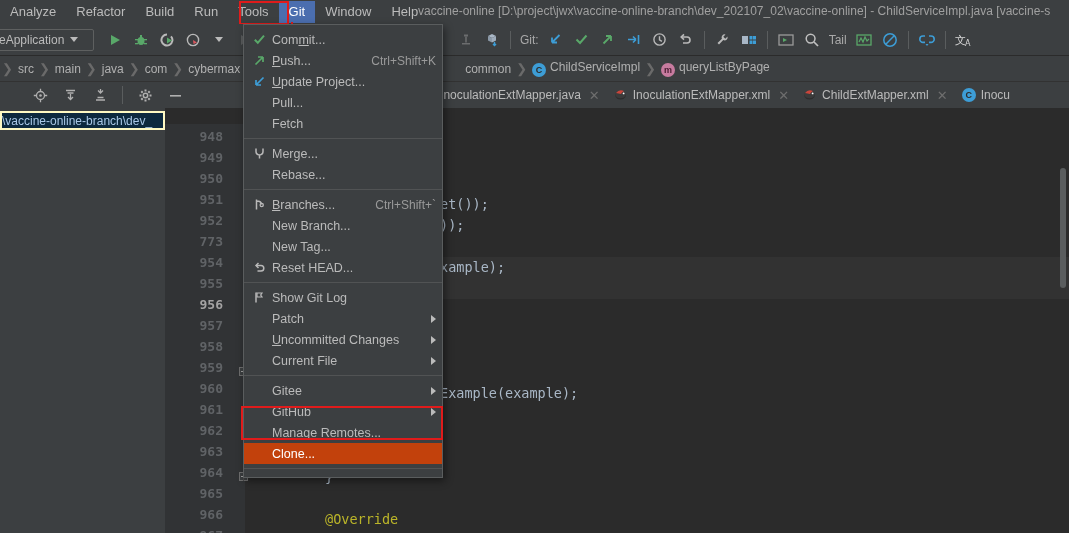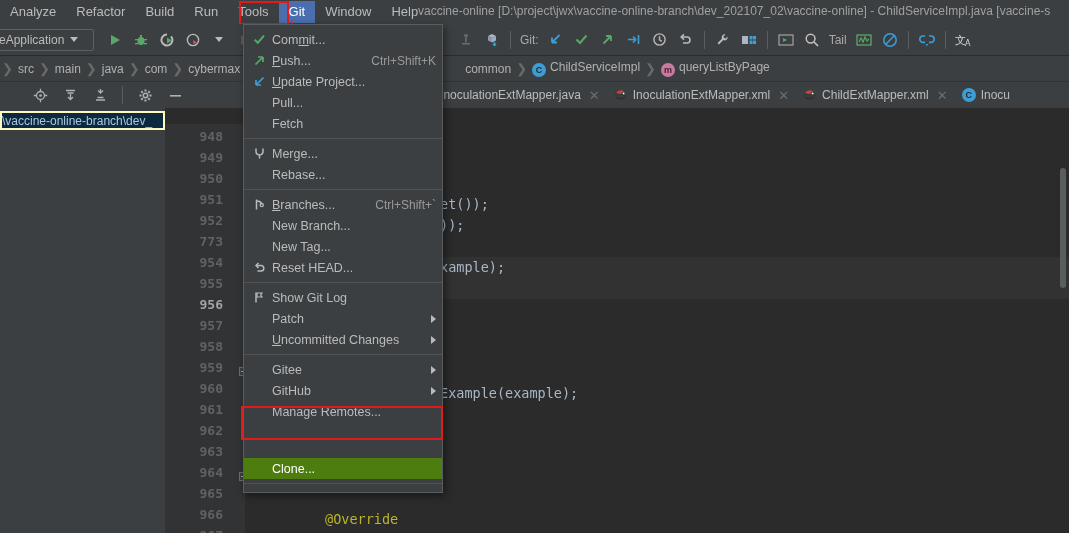--- a/index.html
+++ b/index.html
@@ -157,21 +157,21 @@
   .gitmenu {
     position: absolute; top: 24px; left: 243px; width: 200px;
     background: #3c3f41; border: 1px solid #5a5d5e;
     box-shadow: 2px 3px 8px rgba(0,0,0,0.45);
     padding: 4px 0; z-index: 50;
   }
   .gmi {
     display: flex; align-items: center; height: 21px;
     font-size: 12.5px; color: #bbbbbb; padding: 0 6px; position: relative;
   }
-  .gmi.hl { background: #4d7c0f; color: #ffffff; margin-top: 36px; }
+  .gmi.hl { background: #c2410c; color: #ffffff; }
   .gmi .gico {
     width: 18px; min-width: 18px; display: flex; align-items: center;
     justify-content: center; margin-right: 4px;
   }
   .gmi .glabel { flex: 1; white-space: nowrap; }
   .gmi .gkey { color: #9a9a9a; font-size: 12px; margin-left: 10px; white-space: nowrap; }
   .gmi .submenu-arrow {
     width: 0; height: 0; border-top: 4px solid transparent;
     border-bottom: 4px solid transparent; border-left: 5px solid #bbbbbb;
     margin-left: 8px;
@@ -613,20 +613,25 @@
       <span class="glabel">Patch</span>
       <span class="submenu-arrow"></span>
     </div>
 
     <div class="gmi">
       <span class="gico"></span>
       <span class="glabel"><span class="mn-u">U</span>ncommitted Changes</span>
       <span class="submenu-arrow"></span>
     </div>
 
+    <div class="gmi">
+      <span class="gico"></span>
+      <span class="glabel">Current File</span>
+      <span class="submenu-arrow"></span>
+    </div>
 
     <div class="gsep"></div>
 
     <div class="gmi">
       <span class="gico"></span>
       <span class="glabel">Gitee</span>
       <span class="submenu-arrow"></span>
     </div>
 
     <div class="gmi">

